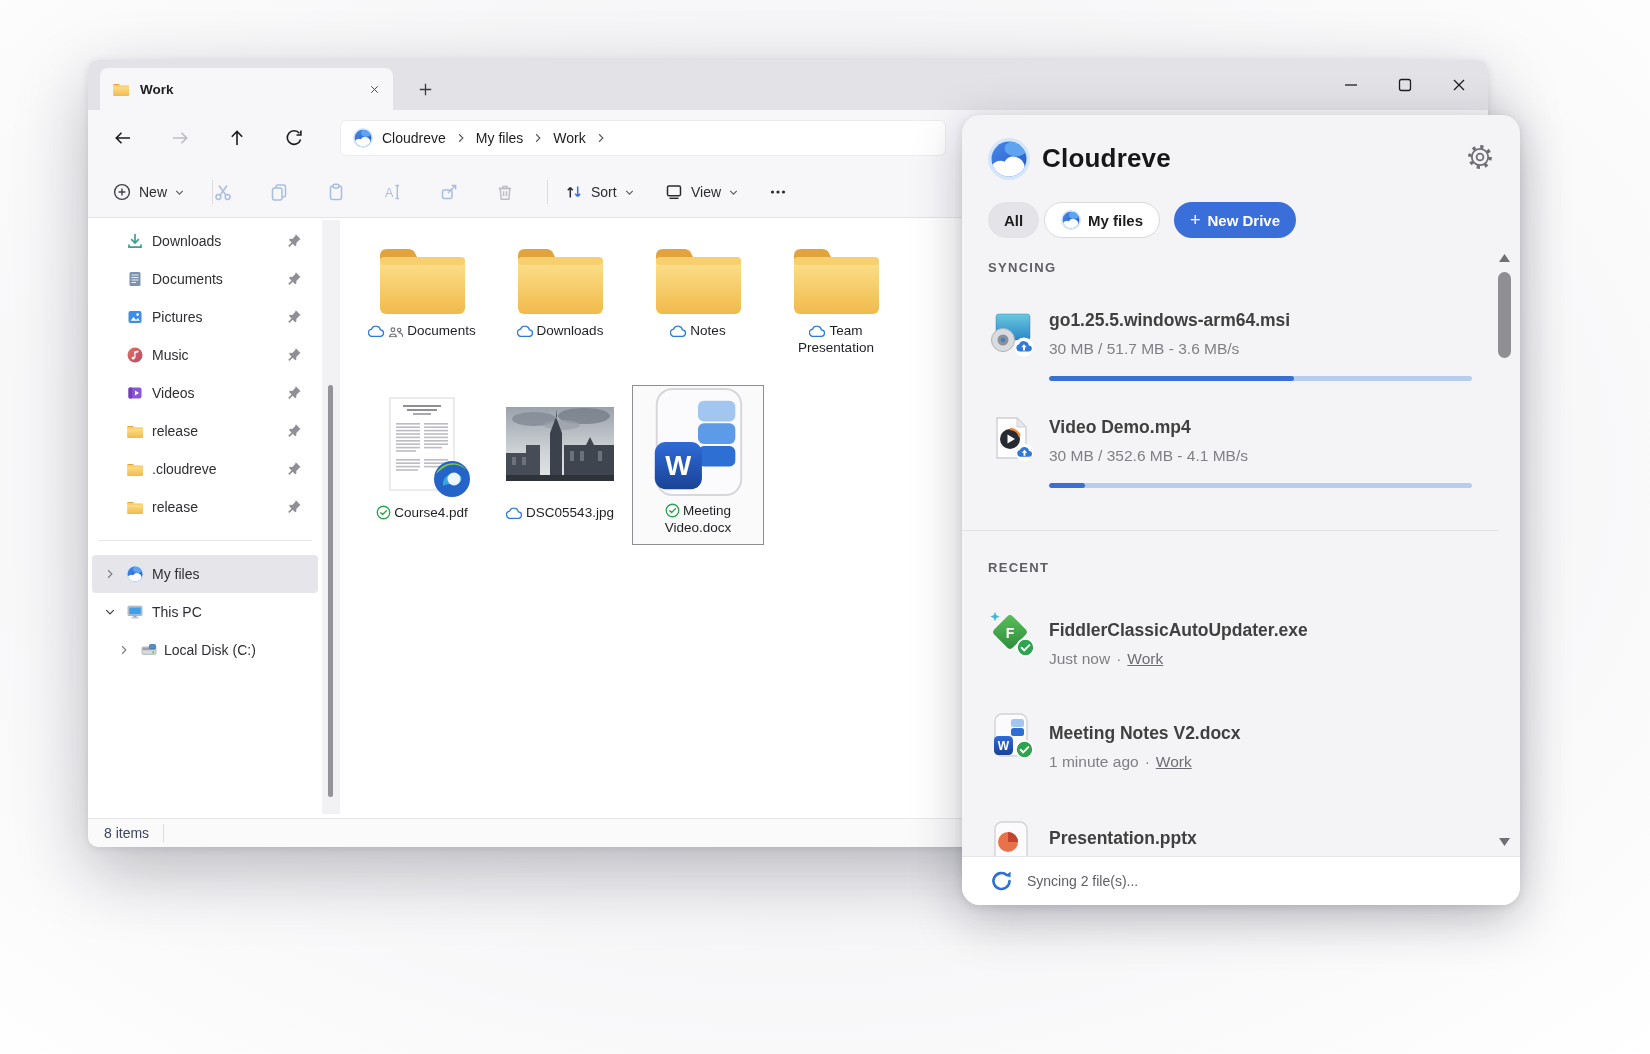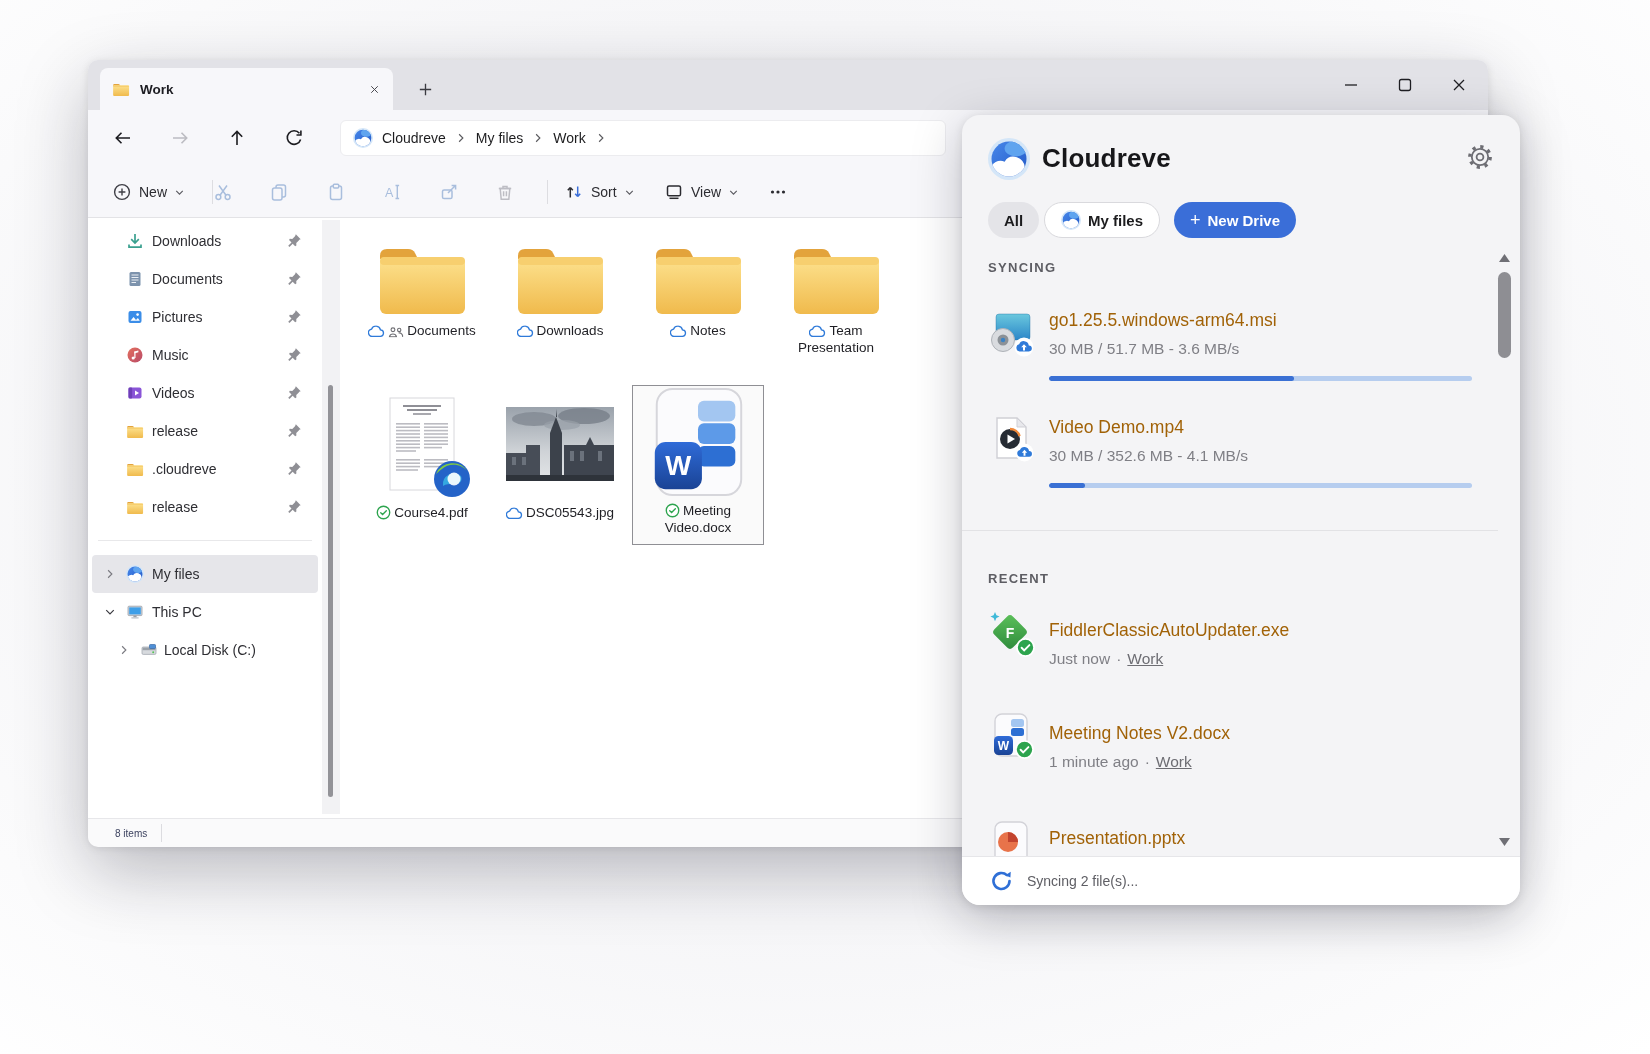--- a/index.html
+++ b/index.html
@@ -48,35 +48,35 @@
 
   .main{position:absolute;left:252px;top:0;right:0;bottom:0}
   .tile{position:absolute;width:130px;text-align:center}
   .tile-label{font-size:13.5px;color:#1f1f24;line-height:17px;margin-top:4px}
   .tile-label .st{display:inline-block;vertical-align:-3px;margin-right:3px}
   .tile.selected{outline:1.5px solid #8f8f94;background:rgba(120,120,130,.04)}
   .ficon{display:flex;align-items:center;justify-content:center;height:112px}
 
   .statusbar{position:absolute;left:0;top:758px;right:0;height:28px;background:#fafafb;border-top:1px solid #e7e7ea;
     display:flex;align-items:center;border-radius:0 0 10px 10px}
-  .scount{font-size:10px;color:#3d4360;margin-left:27px}
+  .scount{font-size:14px;color:#3d4360;margin-left:16px}
   .ssep{width:1px;height:18px;background:#dcdce0;margin-left:14px}
 
   
   .panel{position:absolute;left:962px;top:115px;width:558px;height:790px;background:#f4f4f6;border-radius:18px;
     box-shadow:0 14px 50px rgba(15,15,35,.25), 0 2px 10px rgba(0,0,0,.10)}
   .p-title{position:absolute;left:80px;top:28px;font-size:26px;font-weight:700;color:#17171a;letter-spacing:.2px}
   .chip{position:absolute;top:87px;height:36px;border-radius:18px;display:flex;align-items:center;justify-content:center;
     font-size:15px;font-weight:600;color:#1c1c1e;box-sizing:border-box;padding:0 16px}
   .chip.all{left:26px;background:#e4e4e8}
   .chip.myfiles{left:82px;background:#ffffff;border:1px solid #d9d9dd;gap:7px}
   .chip.newdrive{left:212px;background:#3a6ed8;color:#fff;gap:7px}
   .plist{position:absolute;left:0;top:135px;width:536px;height:606px;overflow:hidden}
   .sechead{position:absolute;left:26px;font-size:13px;font-weight:700;letter-spacing:1.3px;color:#5d5d63}
-  .si-name{position:absolute;left:87px;font-size:17.5px;font-weight:400;color:#a16207;white-space:nowrap}
+  .si-name{position:absolute;left:87px;font-size:17.5px;font-weight:700;color:#404040;white-space:nowrap}
   .si-sub{position:absolute;left:87px;font-size:15.5px;color:#7f7f85;white-space:nowrap}
   .si-sub a{color:#6d6d73;text-decoration:underline}
   .dot{margin:0 6px}
   .pbar{position:absolute;left:87px;width:423px;height:5px;border-radius:3px;background:#b6cdef;overflow:hidden}
   .pfill{height:100%;background:#3a70d4;border-radius:3px}
   .pdivider{position:absolute;left:0;width:536px;height:1px;background:#e2e2e5}
   .pscroll-thumb{position:absolute;right:9px;top:157px;width:13px;height:86px;background:#8e8e93;border-radius:7px}
   .parrow{position:absolute;right:9px;width:13px;display:flex;justify-content:center}
   .pfooter{position:absolute;left:0;top:741px;width:558px;height:49px;background:#ffffff;border-top:1px solid #e6e6e9;
     border-radius:0 0 18px 18px;display:flex;align-items:center;box-sizing:border-box;padding-left:28px;gap:13px}
@@ -662,21 +662,21 @@
           </g>
       </svg>
       <div class="si-name" style="top:167px">Video Demo.mp4</div>
       <div class="si-sub" style="top:197px">30 MB / 352.6 MB - 4.1 MB/s</div>
       <div class="pbar" style="top:233px">
         <div class="pfill" style="width: 8.5%;"></div>
       </div>
     </div>
 
     <div class="pdivider" style="top:280px"></div>
-    <div class="sechead" style="top:321px">RECENT</div>
+    <div class="sechead" style="top:310px">RECENT</div>
 
     <div>
       <svg class="abs" style="left:24px;top:358px" width="50" height="50" viewBox="0 0 50 50">
         <rect x="11" y="11" width="26" height="26" rx="4" fill="url(#gFid)" transform="rotate(45 24 24)"></rect>
         <text x="24" y="30" text-anchor="middle" font-size="14" font-weight="bold" fill="#ffffff" font-family="Liberation Sans,sans-serif">F</text>
         <path d="M9 4 l1.4 3.2L13.6 8.6 10.4 10 9 13.2 7.6 10 4.4 8.6 7.6 7.2z" fill="#3fb9d8"></path>
         <g transform="translate(30,30)">
             <svg width="19" height="19" viewBox="0 0 20 20">
               <use href="#s-check"></use>
             </svg>

